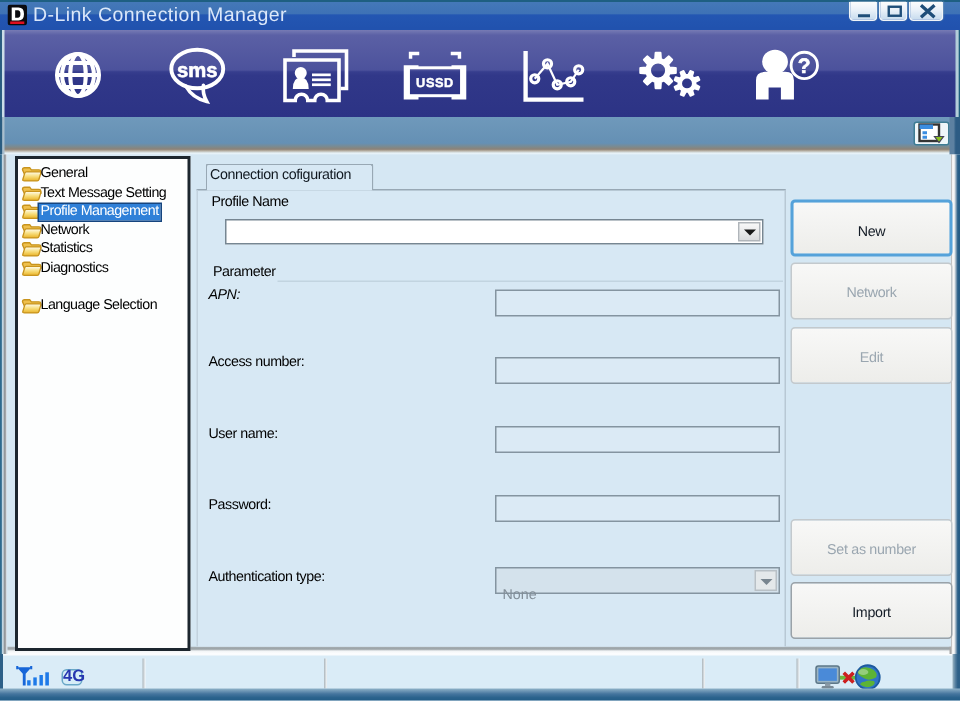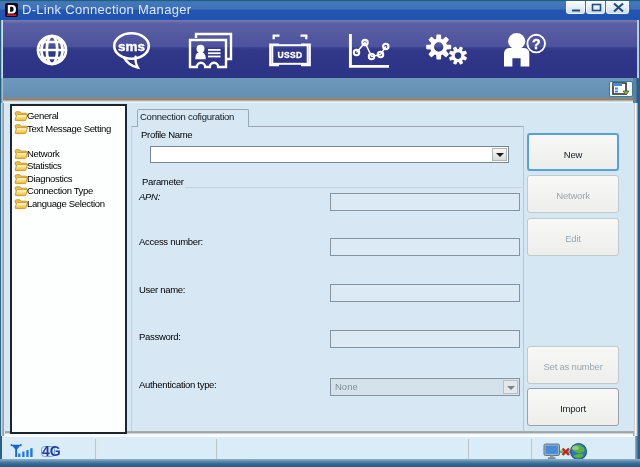--- a/index.html
+++ b/index.html
@@ -48,36 +48,36 @@
 .lbl { position:absolute; font-size:9.5px; color:#000; letter-spacing:-0.3px; white-space:nowrap; }
 .fld { position:absolute; left:198px; width:190px; height:18px; background:#dbeaf5; border:1px solid #8494a0; }
 
 
 #combo { position:absolute; left:18px; top:18.5px; width:359px; height:17px; background:#fff; border:1px solid #768692; }
 #combo .btn { position:absolute; right:1px; top:1px; width:15px; height:13px; background:linear-gradient(#f8f8f8,#dadcde); border:1px solid #b0b5ba; }
 .arr { width:0; height:0; border-left:4px solid transparent; border-right:4px solid transparent; border-top:4.5px solid #1a1a1a; position:absolute; left:3px; top:4.5px; }
 
 
 #auth { background:#d4e2ec; }
-#auth .txt { position:absolute; left:4px; top:2px; font-size:9.5px; color:#828e98; }
+#auth .txt { position:absolute; left:4px; top:12px; font-size:9.5px; color:#828e98; }
 #auth .btn { position:absolute; right:1px; top:1px; width:15px; height:14px; background:#e4e8ea; border:1px solid #b8c0c6; }
 #auth .arr { border-top-color:#78858f; }
 
 
-.rbtn { position:absolute; left:522px; width:92px; height:38px; background:linear-gradient(#f8f8f7,#ededea); border:1px solid #c3c9cd; border-radius:3px; font-size:9.5px; letter-spacing:-0.2px; text-align:center; color:#9aa6b0; }
+.rbtn { position:absolute; left:522px; width:108px; height:38px; background:linear-gradient(#f8f8f7,#ededea); border:1px solid #c3c9cd; border-radius:3px; font-size:9.5px; letter-spacing:-0.2px; text-align:center; color:#9aa6b0; }
 .rbtn span { position:absolute; width:100%; left:0; top:14px; }
 .rbtn.en { color:#141c26; }
 #b-new { border:2px solid #55a2da; }
 #b-import { border-color:#9aa2a8; }
 
 
 #status { left:0; top:436px; width:640px; height:26px; background:#daecf7; border-top:1px solid #fafcfe; }
 #statline { left:0; top:431px; width:640px; height:5px; background:linear-gradient(#a8b0b4 0%, #9aa2a6 35%, #f2f5f7 60%, #fdfeff 100%); }
 .sep { position:absolute; top:2px; width:2px; height:20px; background:linear-gradient(90deg,#aab4ba,#f4f8fa); }
-#fourg { position:absolute; left:41px; top:9px; width:13.5px; height:11px; border:1.5px solid #6aa8c8; border-radius:3.5px; color:#2636b0; font-size:14px; font-weight:bold; text-align:center; line-height:8.5px; background:#d6edf7; }
+#fourg { position:absolute; left:41px; top:9px; width:13.5px; height:11px; border:1.5px solid #6aa8c8; border-radius:3.5px; color:#2636b0; font-size:11px; font-weight:bold; text-align:center; line-height:8.5px; background:#d6edf7; }
 
 
 .fl { left:0; width:5px; } .fr { right:0; }
 #fl-tool { top:20px; height:58px; width:3px; background:linear-gradient(90deg,#2a5c80 0%,#2a5c80 33%,#cadde8 55%,#cfe0e8 100%); }
 #fr-tool { top:20px; height:58px; width:3px; background:linear-gradient(90deg,#aecbd8 0%,#b8d0da 60%,#1d5f7e 80%); }
 #fl-strip { top:78px; height:25px; width:3px; background:linear-gradient(90deg,#2a5c80 0%,#2a5c80 33%,#aabfce 60%,#a8bece 100%); }
 #fr-strip { top:78px; height:25px; width:7px; background:linear-gradient(90deg,#5d81a1 0%,#5d81a1 40%,#2d5c84 60%,#2d5c84 100%); }
 #fl-main { top:103px; height:333px; background:linear-gradient(90deg,#2e6a8e 0%,#2e6a8e 18%,#bcd4e2 30%,#c8d8e2 40%,#8e9296 62%,#98989a 70%,#dfeaf2 90%,#d5e7f3 100%); }
 #fr-main { top:103px; height:333px; width:7px; background:linear-gradient(90deg,#a8a8a8 0%,#a8a8a8 14%,#fafafa 30%,#f4f4f4 45%,#9ab0c2 60%,#2a6089 78%,#245a84 100%); }
 #fl-status { top:436px; height:26px; width:2px; background:#2d6088; }
@@ -214,43 +214,43 @@
             <use href="#folder"></use>
           </svg>
           <span class="txt">General</span>
         </div>
       <div class="trow" style="top:16.5px">
           <svg width="14" height="13">
             <use href="#folder"></use>
           </svg>
           <span class="txt">Text Message Setting</span>
         </div>
+      <div class="trow sel" style="top:29px">
+          <svg width="14" height="13">
+            <use href="#folder"></use>
+          </svg>
+          <span class="txt">Profile Management</span>
+        </div>
       <div class="trow" style="top:41.5px">
           <svg width="14" height="13">
             <use href="#folder"></use>
           </svg>
           <span class="txt">Network</span>
         </div>
       <div class="trow" style="top:54px">
           <svg width="14" height="13">
             <use href="#folder"></use>
           </svg>
           <span class="txt">Statistics</span>
         </div>
       <div class="trow" style="top:66.5px">
           <svg width="14" height="13">
             <use href="#folder"></use>
           </svg>
           <span class="txt">Diagnostics</span>
-        </div>
-      <div class="trow" style="top:79px">
-          <svg width="14" height="13">
-            <use href="#folder"></use>
-          </svg>
-          <span class="txt">Connection Type</span>
         </div>
       <div class="trow" style="top:91.5px">
           <svg width="14" height="13">
             <use href="#folder"></use>
           </svg>
           <span class="txt">Language Selection</span>
         </div>
     </div>
 
     <div id="tab">

